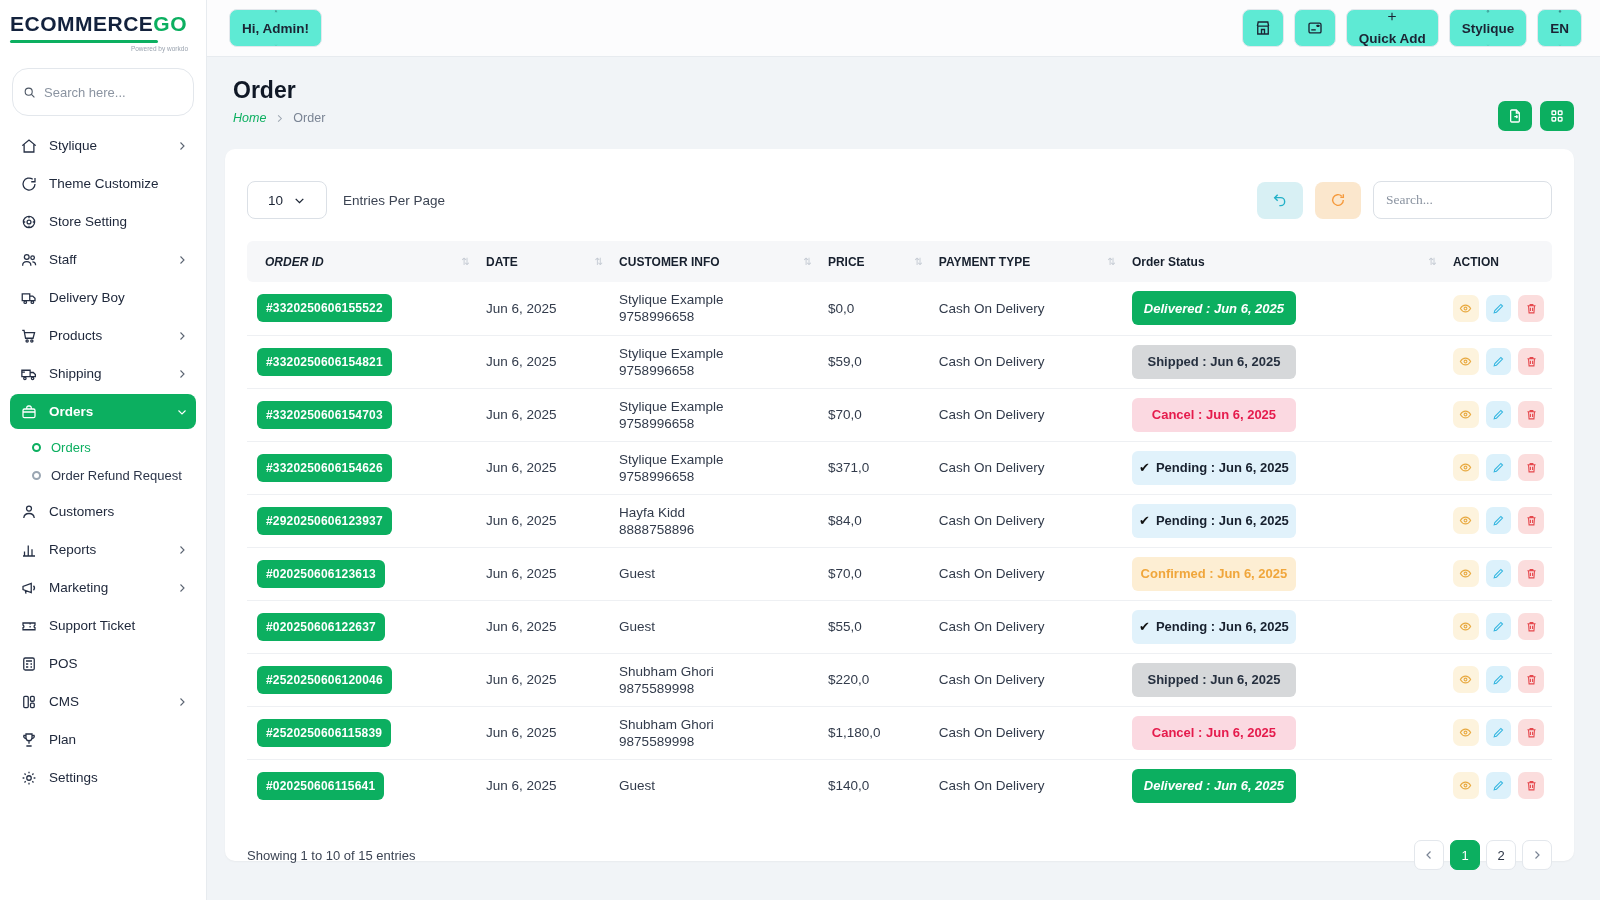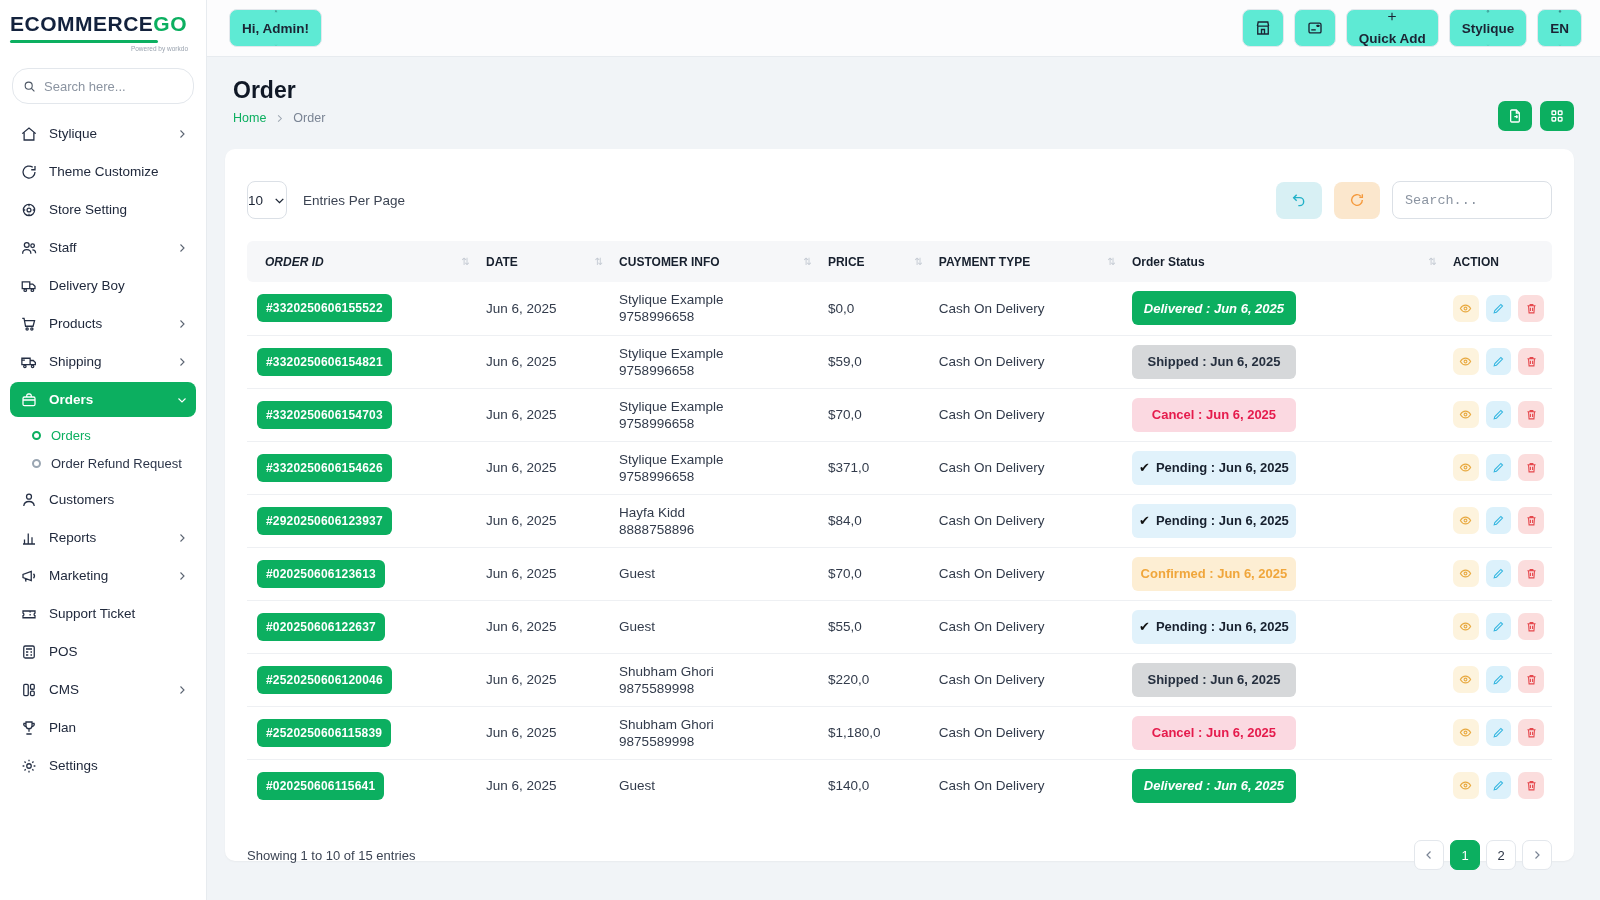--- a/index.html
+++ b/index.html
@@ -7,21 +7,21 @@
   body { font-family:"Liberation Sans","DejaVu Sans",sans-serif; background:#f1f4f7; color:#2b2f3a; display:flex; }
   svg { display:block; }
 
   
   .sidebar { width:207px; min-width:207px; background:#ffffff; border-right:1px solid #e7ebef; height:900px; display:flex; flex-direction:column; }
   .logo-area { padding:12px 14px 6px 10px; }
   .logo-line1 { font-size:21px; font-weight:800; letter-spacing:.5px; color:#13223d; }
   .logo-line1 .accent { color:#0caf60; }
   .logo-rule { height:3px; background:#0caf60; border-radius:2px; margin-top:4px; width:148px; }
   .powered { font-size:6.5px; color:#9aa3af; text-align:right; width:178px; margin-top:2px; }
-  .search-box { margin:10px 12px 6px 12px; height:36px; border:1px solid #e3e7ec; border-radius:16px; display:flex; align-items:center; gap:8px; padding:0 10px; background:#fff; }
+  .search-box { margin:10px 12px 6px 12px; height:48px; border:1px solid #e3e7ec; border-radius:16px; display:flex; align-items:center; gap:8px; padding:0 10px; background:#fff; }
   .search-box input { border:none; outline:none; font-size:13px; color:#4b5563; width:100%; font-family:inherit; background:transparent; }
   .search-box input::placeholder { color:#8b94a1; }
   .menu { flex:1; padding:6px 10px 8px 10px; overflow:hidden; }
   .mi { display:flex; align-items:center; gap:11px; height:35px; padding:0 8px 0 10px; border-radius:8px; color:#20293c; font-size:13.5px; font-weight:500; cursor:pointer; margin-bottom:3px; }
   .mi .ic { width:18px; height:18px; color:#252f44; flex:none; }
   .mi .lbl { flex:1; white-space:nowrap; }
   .mi .chev { color:#5b6472; }
   .mi.active { background:#0caf60; color:#ffffff; font-weight:700; }
   .mi.active .ic,.mi.active .chev { color:#ffffff; }
   .submenu { padding:2px 0 4px 0; }
@@ -36,39 +36,39 @@
   .tb-btn { display:flex; align-items:center; gap:8px; border:1px solid #e3e7ec; background:#5eead4; border-radius:8px; height:38px; padding:0 12px; font-size:13.5px; font-weight:600; color:#1b2434; cursor:pointer; font-family:inherit;flex-direction:column; }
   .tb-right { display:flex; align-items:center; gap:10px; }
   .tb-icon { width:42px; justify-content:center; padding:0; }
   .tb-btn .ic { width:18px; height:18px; color:#1b2434; }
   .tb-btn .chev { width:14px; height:14px; color:#3a4354; }
 
   .content { flex:1; padding:16px 26px 0 18px; overflow:hidden; position:relative; }
   .page-head { display:flex; justify-content:space-between; align-items:flex-start; padding:4px 0 2px 8px; }
   .page-title { font-size:23px; font-weight:700; color:#101826; }
   .breadcrumb { display:flex; align-items:center; gap:8px; margin-top:7px; font-size:12.5px; }
-  .bc-home { color:#0caf60; cursor:pointer; text-decoration:none; }
+  .bc-home { color:#0caf60; cursor:pointer; text-decoration:none;font-style:italic; }
   .bc-sep { color:#9aa3af; width:11px; height:11px; }
   .bc-cur { color:#7a8494; }
   .head-actions { display:flex; gap:8px; margin-top:24px; }
   .green-btn { background:#0caf60; border:none; border-radius:7px; width:34px; height:30px; display:flex; align-items:center; justify-content:center; color:#fff; cursor:pointer; }
   .green-btn .ic { width:16px; height:16px; }
 
   .card { background:#ffffff; border-radius:10px; margin-top:16px; box-shadow:0 1px 2px rgba(16,24,38,.04); padding:20px 22px 14px 22px; height:712px; }
   .controls { display:flex; align-items:center; justify-content:space-between; padding:12px 0 22px 0; }
   .ctl-left { display:flex; align-items:center; gap:16px; }
-  .entries-select { display:flex; align-items:center; gap:10px; border:1px solid #dbe0e6; border-radius:8px; height:38px; padding:0 0; font-size:13.5px; color:#1b2434; background:#fff; cursor:pointer; }
+  .entries-select { display:flex; align-items:center; gap:10px; border:1px solid #dbe0e6; border-radius:8px; height:38px; padding:0 20px; font-size:13.5px; color:#1b2434; background:#fff; cursor:pointer; }
   .entries-select .chev { width:13px; height:13px; color:#1b2434; }
   .entries-label { font-size:13.5px; color:#3c4453; }
   .ctl-right { display:flex; align-items:center; gap:12px; }
   .soft-btn { width:46px; height:37px; border:none; border-radius:8px; display:flex; align-items:center; justify-content:center; cursor:pointer; }
   .soft-btn.undo { background:#d8f0f4; color:#22b1c8; }
   .soft-btn.reload { background:#fbe7cd; color:#f59a3d; }
   .soft-btn .ic { width:16px; height:16px; }
-  .tbl-search { width:160px; height:38px; border:1px solid #dbe0e6; border-radius:8px; padding:0 12px; font-size:13.5px; color:#0f172a; outline:none; font-family:Liberation Mono, monospace; }
+  .tbl-search { width:179px; height:38px; border:1px solid #dbe0e6; border-radius:8px; padding:0 12px; font-size:13.5px; color:#0f172a; outline:none; font-family:Liberation Serif, serif; }
   .tbl-search::placeholder { color:#8b94a1; }
 
   table { width:100%; border-collapse:collapse; table-layout:fixed; }
   thead th { background:#f6f7f9; height:41px; font-size:12px; color:#17202e; text-align:left; padding:0 8px; cursor:pointer; }
   thead th .th-in { display:flex; align-items:center; justify-content:space-between; gap:4px; }
   thead th:first-child { border-radius:6px 0 0 6px; padding-left:18px;font-style:italic; }
   thead th:last-child { border-radius:0 6px 6px 0; }
   .sort { font-size:10px; color:#c3c9d2; font-weight:400; }
   tbody td { border-bottom:1px solid #eef0f3; padding:8px 8px; font-size:13.5px; color:#323b4b; height:53px; vertical-align:middle; }
   tbody tr:last-child td { border-bottom:none; }

